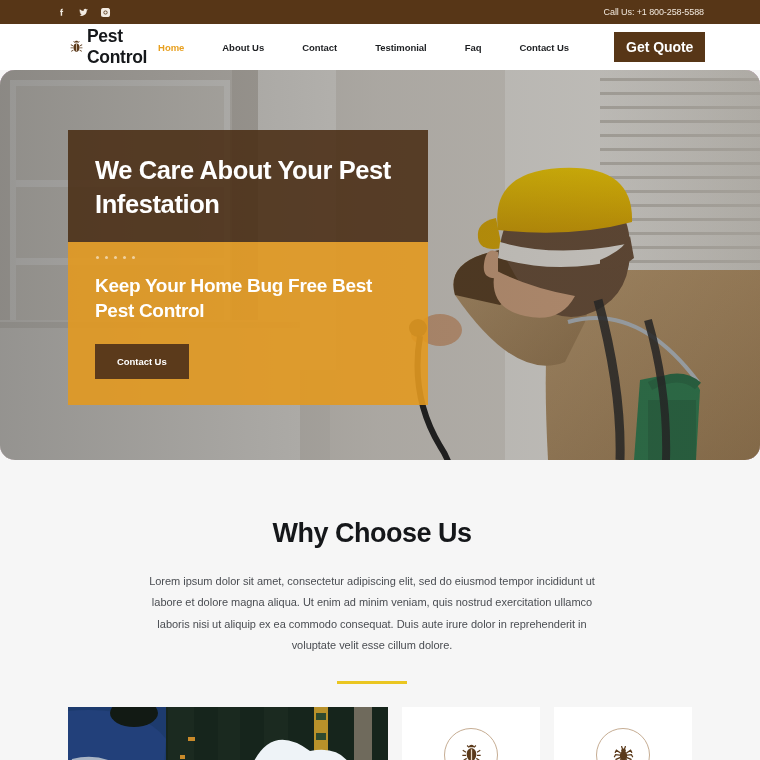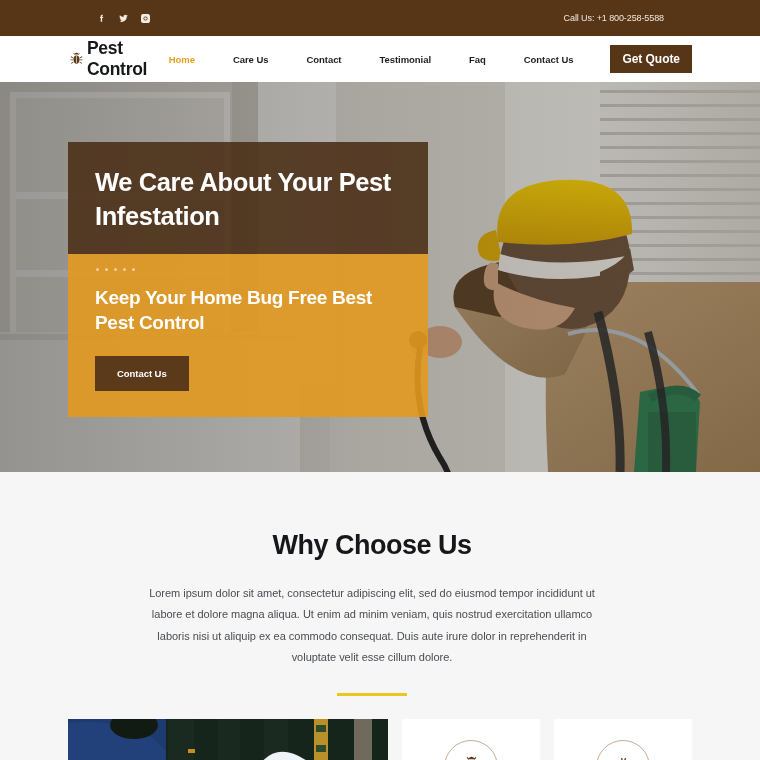--- a/index.html
+++ b/index.html
@@ -7,23 +7,23 @@
   html, body {
     width:760px; height:760px; overflow:hidden;
     background:#f6f6f6;
     font-family:"Liberation Sans", sans-serif;
     -webkit-font-smoothing:antialiased;
   }
   .page { width:760px; height:760px; position:relative; overflow:hidden; }
 
   
   .topbar {
-    height:36px; background:#573617;
+    height:24px; background:#573617;
     display:flex; align-items:center; justify-content:space-between;
-    padding:0 96px;
+    padding:0 56px;
   }
   .social { display:flex; align-items:center; gap:11px; }
   .social .ic { width:11px; height:11px; display:block; color:#f3ece3; }
   .social .ic svg { width:11px; height:11px; display:block; fill:currentColor; }
   .callus {
     color:#f1e8dd; font-size:9px; letter-spacing:-0.1px; white-space:nowrap;
     font-weight:500;
   }
 
   
@@ -39,27 +39,27 @@
     font-size:17.5px; font-weight:700; color:#16181b; letter-spacing:-0.3px;
   }
   .nav { display:flex; align-items:center; gap:16px; }
   .nav a {
     font-size:9.5px; font-weight:700; color:#1d1f22;
     text-decoration:none; padding:0 11px; white-space:nowrap;
     letter-spacing:-0.05px;
   }
   .nav a.active { color:#e8a020; }
   .btn-quote {
-    margin-left:10px; background:#573617; color:#ffffff;
-    font-size:12px; font-weight:700; letter-spacing:-0.05px;
+    margin-left:18px; background:#573617; color:#ffffff;
+    font-size:14px; font-weight:700; letter-spacing:-0.05px;
     padding:7px 12px; border:0; cursor:pointer; white-space:nowrap;
   }
 
   
-  .hero { position:relative; height:390px; overflow:hidden; background:#701a75; }
+  .hero { position:relative; height:390px; overflow:hidden; background:#701a75;border-radius:15px; }
   .hero-photo { position:absolute; inset:0; }
   .hero-shade {
     position:absolute; inset:0;
     background:linear-gradient(90deg, rgba(40,40,40,.45) 0%, rgba(40,40,40,.30) 50%, rgba(30,30,30,.22) 100%);
   }
   .hero-inner { position:absolute; left:68px; top:60px; width:360px; }
   .hero-top {
     background:rgba(74,45,20,0.88);
     padding:24px 27px 20px 27px;
   }
@@ -151,21 +151,21 @@
             <path d="M12 6.2c-2.6 0-4.4 2.3-4.4 5.4 0 3.5 1.9 6.4 4.4 6.4s4.4-2.9 4.4-6.4c0-3.1-1.8-5.4-4.4-5.4z"></path>
             <rect x="11.45" y="7" width="1.1" height="10" fill="#e8d9c6"></rect>
             <path d="M7.2 9.1 4.3 7.3l-.6 1 2.9 1.8zM7 12.1H3.6v1.1H7zM7.3 15.1l-3 1.9.6.9 3-1.9zM16.8 9.1l2.9-1.8.6 1-2.9 1.8zM17 12.1h3.4v1.1H17zM16.7 15.1l3 1.9-.6.9-3-1.9zM10 4.6 8.3 2.9l-.8.8 1.7 1.7zM14 4.6l1.7-1.7.8.8-1.7 1.7z"></path>
           </g>
         </svg>
       </span>
       <span class="brand-name">Pest Control</span>
     </div>
     <div class="nav">
       <a href="#" class="active">Home</a>
-      <a href="#">Care Us</a>
+      <a href="#">About Us</a>
       <a href="#">Contact</a>
       <a href="#">Testimonial</a>
       <a href="#">Faq</a>
       <a href="#">Contact Us</a>
       <button class="btn-quote">Get Quote</button>
     </div>
   </div>
 
   <div class="hero">
     <svg class="hero-photo" viewBox="0 0 760 390" preserveAspectRatio="xMidYMid slice">

